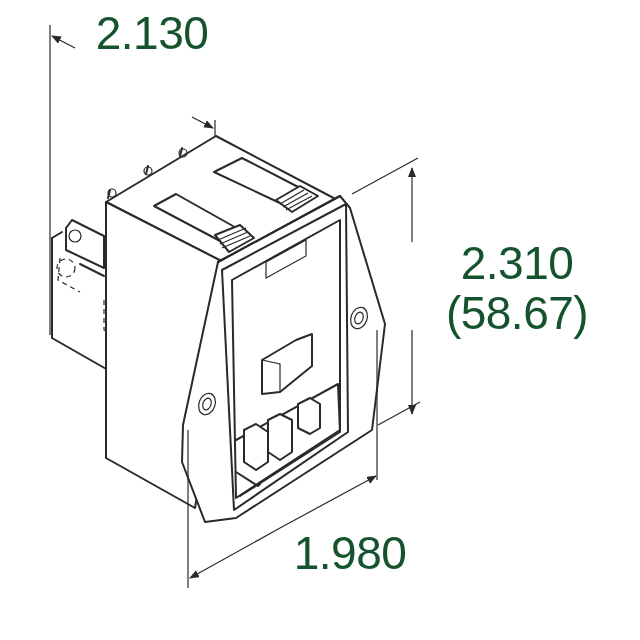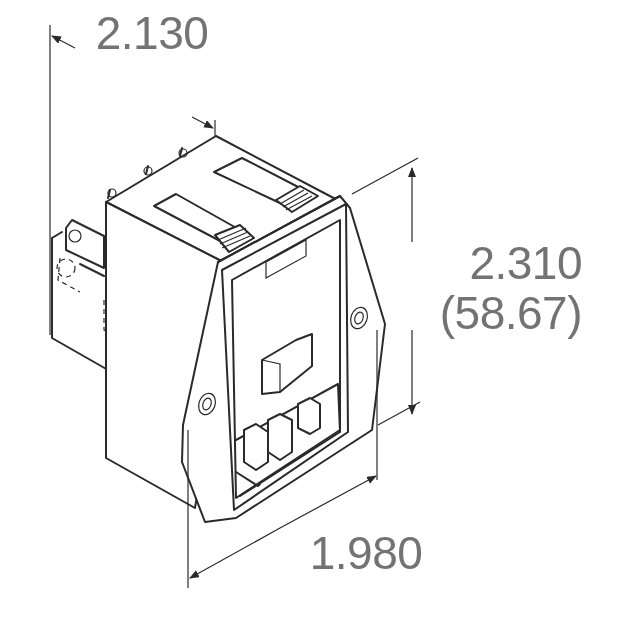--- a/index.html
+++ b/index.html
@@ -2,21 +2,21 @@
 <html><head>
 <meta charset="utf-8">
 <style>
   html, body { margin: 0; padding: 0; background: #ffffff; }
   .canvas { position: relative; width: 640px; height: 640px; background: #ffffff; overflow: hidden; }
   svg { position: absolute; left: 0; top: 0; }
   .ln { stroke: #2a2a2a; stroke-width: 2; fill: none; stroke-linejoin: round; stroke-linecap: round; }
   .thin { stroke: #2a2a2a; stroke-width: 1.2; fill: none; }
   .dash { stroke: #2a2a2a; stroke-width: 1.2; fill: none; stroke-dasharray: 5 4; }
   .fillw { fill: #ffffff; }
-  .dim-label { position: absolute; font-family: "Liberation Sans", sans-serif; color: #737373; font-size: 46px; line-height: 50px; text-align: center; letter-spacing: -0.5px; }
+  .dim-label { position: absolute; font-family: "Liberation Sans", sans-serif; color: #14532d; font-size: 46px; line-height: 50px; text-align: center; letter-spacing: -0.5px; }
 </style>
 </head>
 <body>
 
 <div class="canvas">
   <svg width="640" height="640" viewBox="0 0 640 640">
     <defs>
       <marker id="arr" markerWidth="10" markerHeight="8" refX="9" refY="4" orient="auto" markerUnits="userSpaceOnUse">
         <path d="M0,0 L10,4 L0,8 z" fill="#2a2a2a"></path>
       </marker>
@@ -98,21 +98,21 @@
       <line class="thin" x1="377" y1="330" x2="377" y2="480"></line>
       <line class="thin" x1="280" y1="528" x2="190" y2="578" marker-end="url(#arr)"></line>
       <line class="thin" x1="280" y1="528" x2="376" y2="476" marker-end="url(#arr)"></line>
     </g>
   </svg>
 
   <div class="dim-label" style="left:72px; top:8px; width:160px;">
     <div>2.130</div>
   </div>
 
-  <div class="dim-label" style="left:392px; top:238px; width:190px;text-align:right;">
+  <div class="dim-label" style="left:422px; top:238px; width:190px;">
     <div>2.310</div>
     <div>(58.67)</div>
   </div>
 
-  <div class="dim-label" style="left:271px; top:528px; width:190px;">
+  <div class="dim-label" style="left:255px; top:528px; width:190px;">
     <div>1.980</div>
   </div>
 </div>
 
 </body></html>

